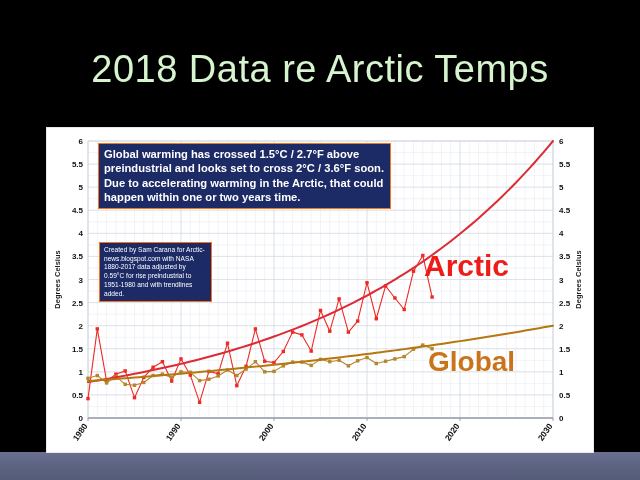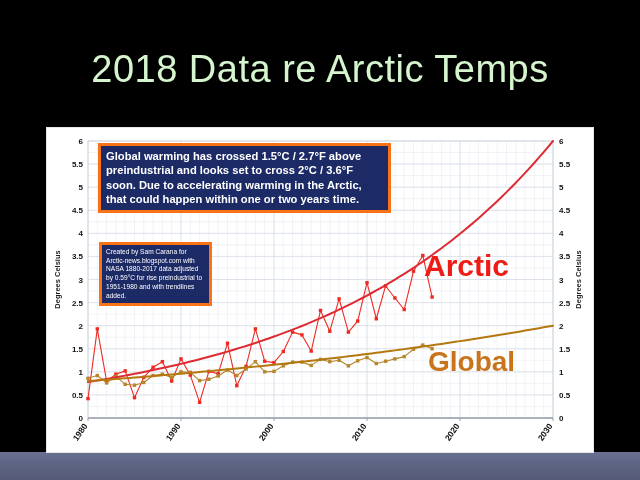--- a/index.html
+++ b/index.html
@@ -89,21 +89,21 @@
     font-family: "Liberation Sans", sans-serif;
     font-size: 28px;
     font-weight: bold;
     fill: #c8741a;
   }
 
   
   .callout {
     position: absolute;
     background: #1c2a66;
-    border: 3px solid #f97316;
+    border: 1px solid #f97316;
     color: #ffffff;
     font-family: "Liberation Sans", sans-serif;
     box-sizing: border-box;
   }
   #callout-main {
     left: 51px; top: 15px;
     width: 293px;
     padding: 3px 5px 4px 5px;
     font-size: 11.2px;
     font-weight: bold;

